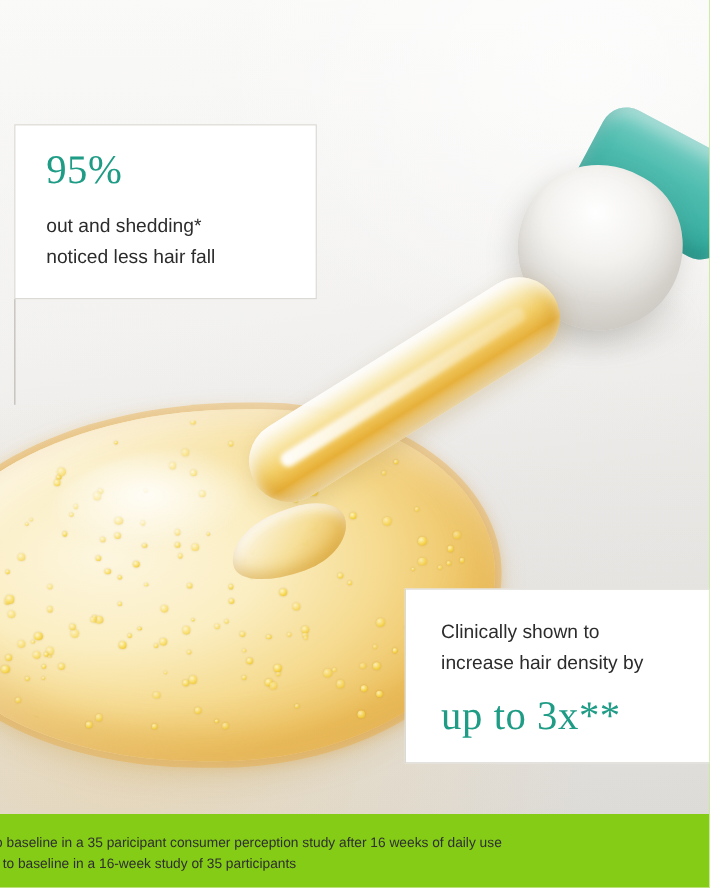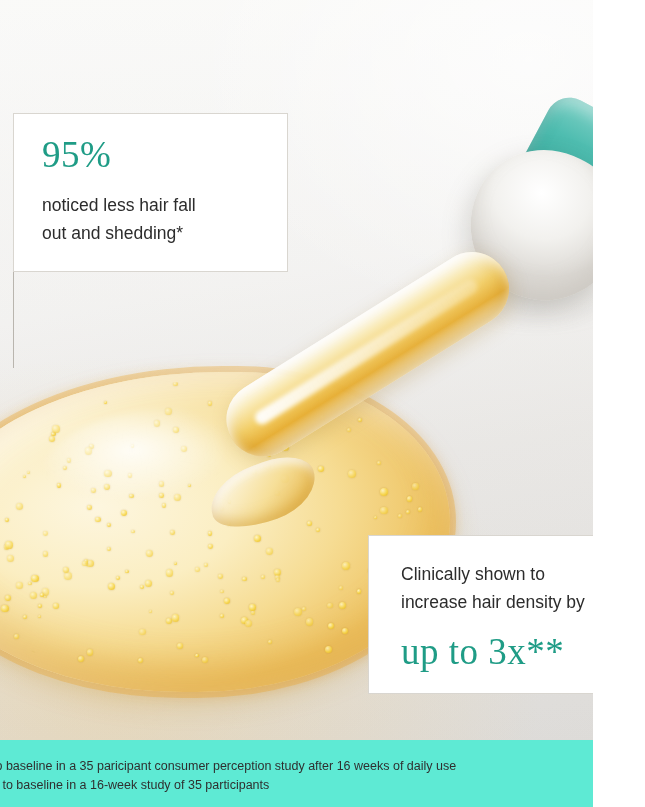--- a/index.html
+++ b/index.html
@@ -5,24 +5,24 @@
   html, body {
     margin: 0;
     padding: 0;
     background: #ffffff;
   }
   body {
     font-family: "Liberation Sans", sans-serif;
   }
   .page {
     position: relative;
-    width: 593px;
+    width: 645px;
     height: 807px;
     overflow: hidden;
-    background: #5eead4;
+    background: #84cc16;
   }
 
   
   .photo {
     position: absolute;
     left: 0; top: 0;
     width: 645px;
     height: 740px;
     overflow: hidden;
     background:
@@ -444,22 +444,22 @@
 
     <div class="pipette">
       <div class="pipette-body"></div>
       <div class="pipette-shine"></div>
       <div class="pipette-tip"></div>
     </div>
   </div>
 
   <div class="callout callout-tl">
     <div class="stat-big">95%</div>
+    <p class="callout-text">out and shedding*</p>
     <p class="callout-text">noticed less hair fall</p>
-    <p class="callout-text">out and shedding*</p>
   </div>
   <div class="leader-line"></div>
 
   <div class="callout callout-br">
     <p class="callout-text">Clinically shown to</p>
     <p class="callout-text">increase hair density by</p>
     <div class="stat-big-2">up to 3x**</div>
   </div>
 
   <div class="footnotes">

